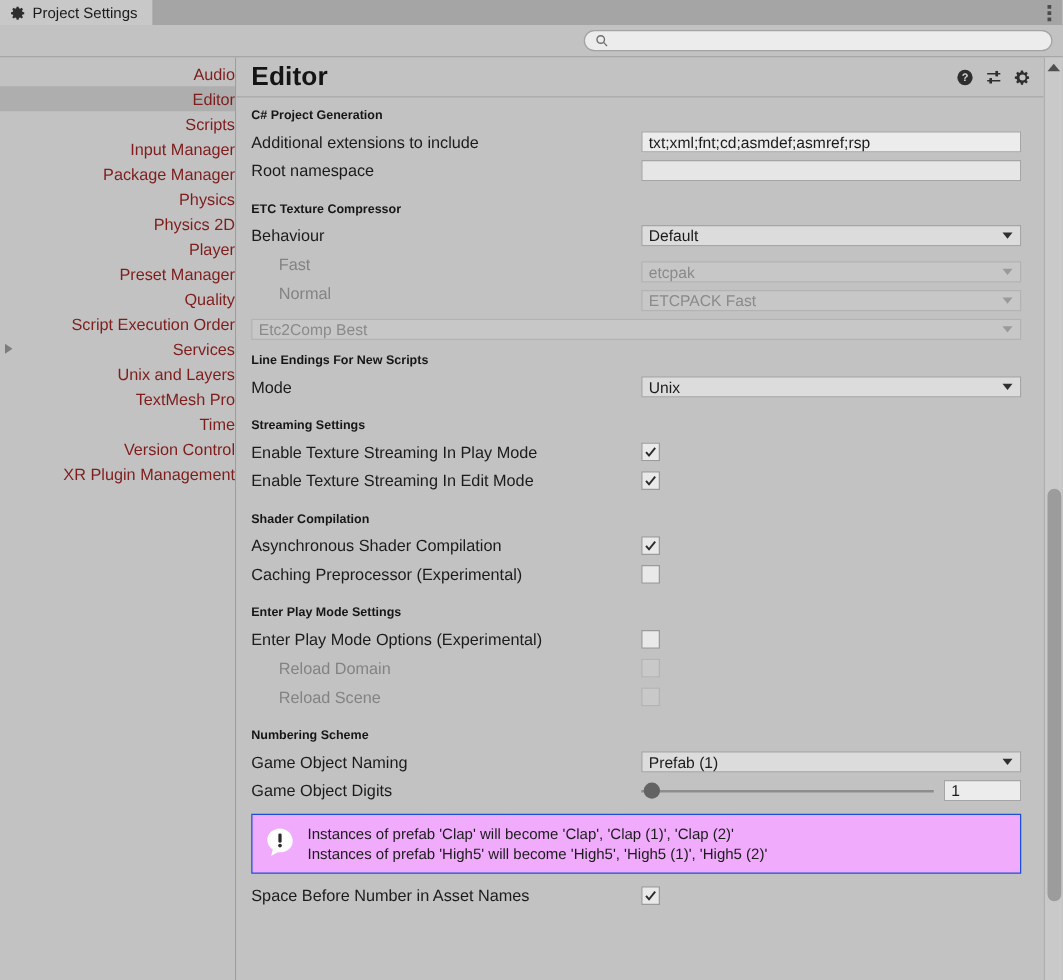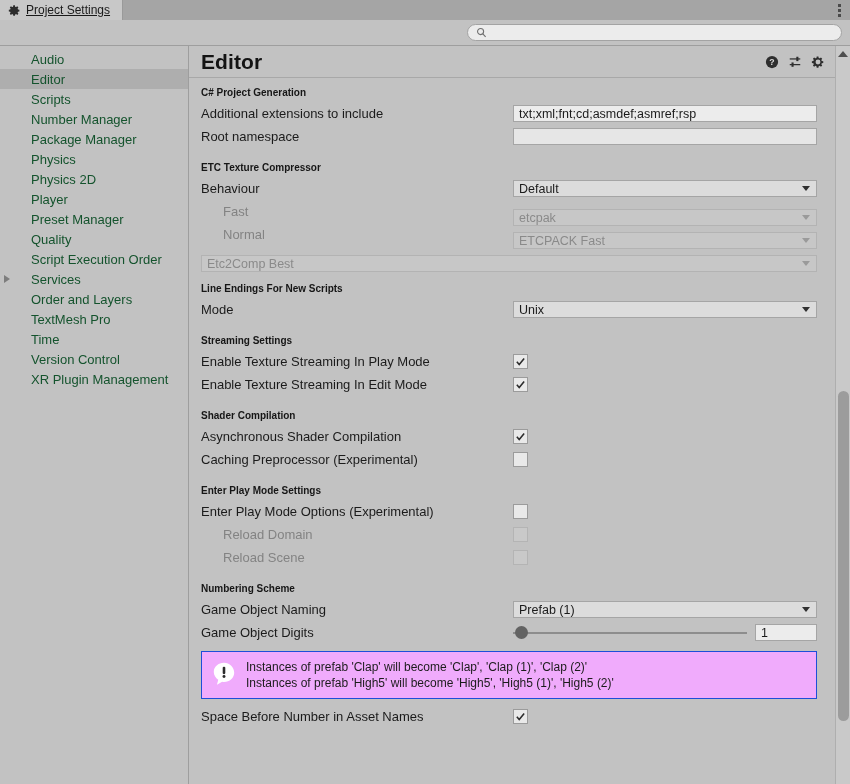--- a/index.html
+++ b/index.html
@@ -9,21 +9,21 @@
     font-size: 12px;
     background: #c2c2c2;
     color: #1b1b1b;
     overflow: hidden;
   }
   .window { width: 850px; height: 784px; display: flex; flex-direction: column; background: #c2c2c2; }
 
   
   .tabstrip {
     height: 20px; background: #a5a5a5; display: flex; align-items: stretch;
-    position: relative; flex: 0 0 20px; text-decoration: underline;
+    position: relative; flex: 0 0 20px;
   }
   .tab {
     background: #c8c8c8; display: flex; align-items: center; gap: 5px;
     padding: 0 12px 0 8px; height: 20px;
     border-right: 1px solid #9a9a9a;
     font-size: 12px; color: #1b1b1b; white-space: nowrap;
   }
   .tab-gear { width: 13px; height: 13px; display: block; }
   .tabstrip-filler { flex: 1; background: #a5a5a5; }
   .kebab { width: 22px; display: flex; align-items: center; justify-content: center; }
@@ -51,22 +51,23 @@
   
   .body { flex: 1; display: flex; min-height: 0; border-top: 1px solid #9e9e9e; }
 
   
   .sidebar {
     width: 189px; background: #c2c2c2; border-right: 1px solid #9e9e9e;
     padding-top: 3px; overflow: hidden; flex: 0 0 189px;
   }
   .side-item {
     height: 20px; display: flex; align-items: center;
-    padding-left: 31px; font-size: 13px; color: #14532d; position: relative;
+    padding-left: 31px; font-size: 13px; color: #7f1d1d; position: relative;
     white-space: nowrap;
+    justify-content: flex-end;
   }
   .side-item.selected { background: #aeaeae; }
   .side-arrow {
     position: absolute; left: 4px; top: 50%; transform: translateY(-50%);
     width: 0; height: 0; border-left: 6px solid #7d7d7d;
     border-top: 4px solid transparent; border-bottom: 4px solid transparent;
   }
 
   
   .main { flex: 1; display: flex; min-width: 0; background: #c2c2c2; }
@@ -196,21 +197,21 @@
       <div class="side-item">
         <span>Audio</span>
       </div>
       <div class="side-item selected">
         <span>Editor</span>
       </div>
       <div class="side-item">
         <span>Scripts</span>
       </div>
       <div class="side-item">
-        <span>Number Manager</span>
+        <span>Input Manager</span>
       </div>
       <div class="side-item">
         <span>Package Manager</span>
       </div>
       <div class="side-item">
         <span>Physics</span>
       </div>
       <div class="side-item">
         <span>Physics 2D</span>
       </div>
@@ -224,21 +225,21 @@
         <span>Quality</span>
       </div>
       <div class="side-item">
         <span>Script Execution Order</span>
       </div>
       <div class="side-item">
         <span class="side-arrow"></span>
         <span>Services</span>
       </div>
       <div class="side-item">
-        <span>Order and Layers</span>
+        <span>Unix and Layers</span>
       </div>
       <div class="side-item">
         <span>TextMesh Pro</span>
       </div>
       <div class="side-item">
         <span>Time</span>
       </div>
       <div class="side-item">
         <span>Version Control</span>
       </div>

